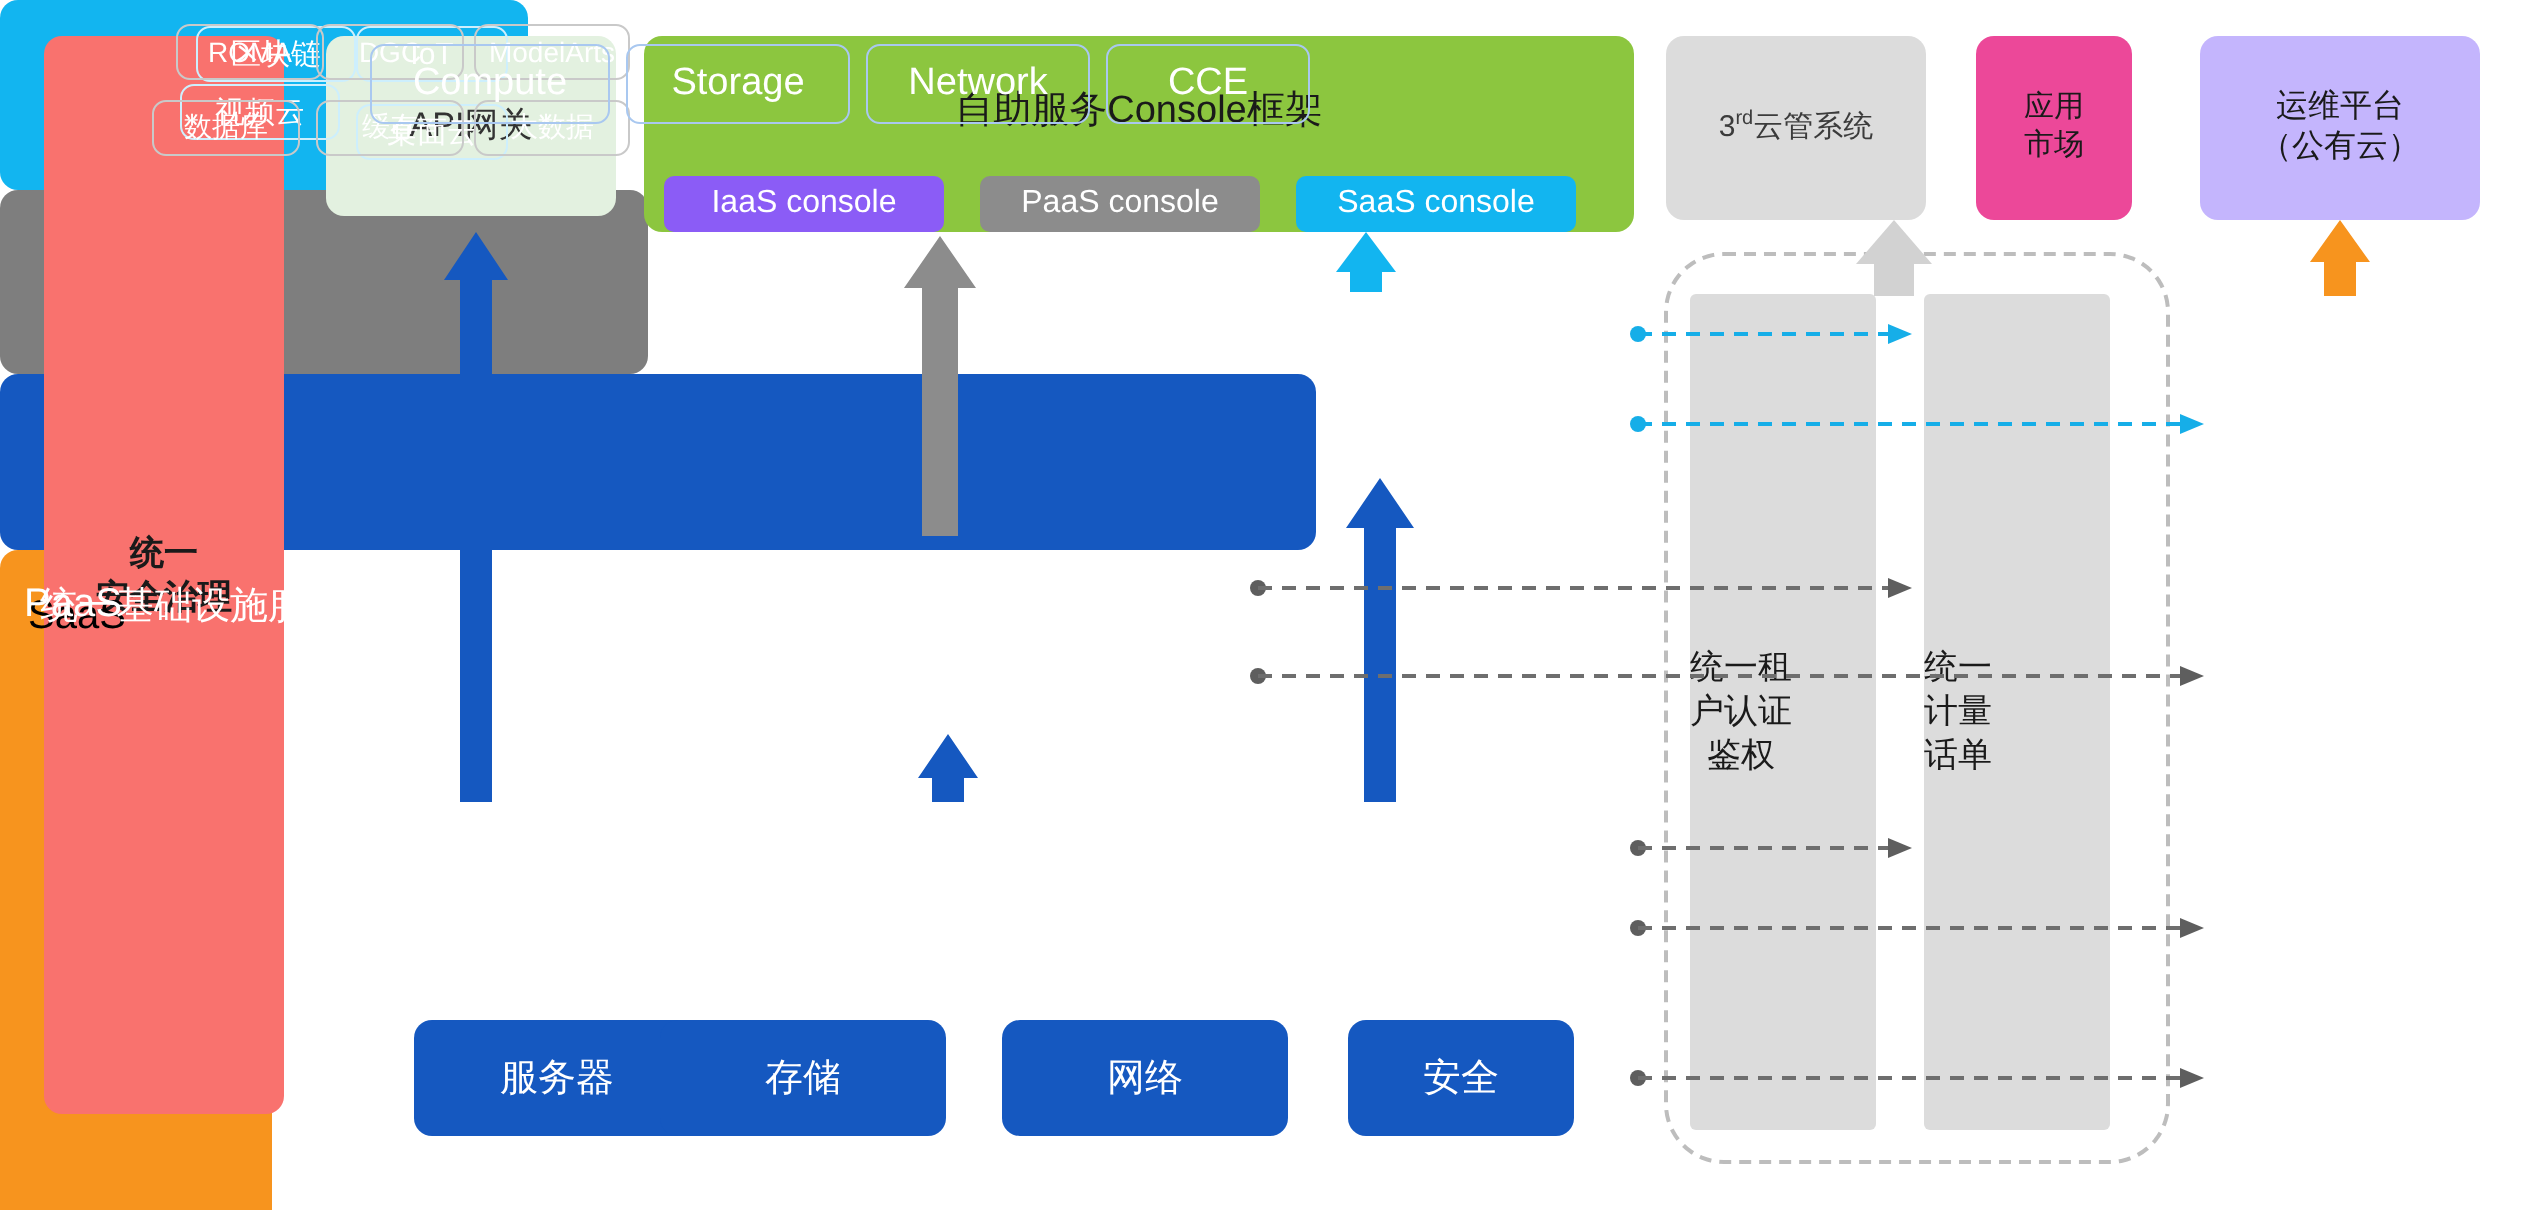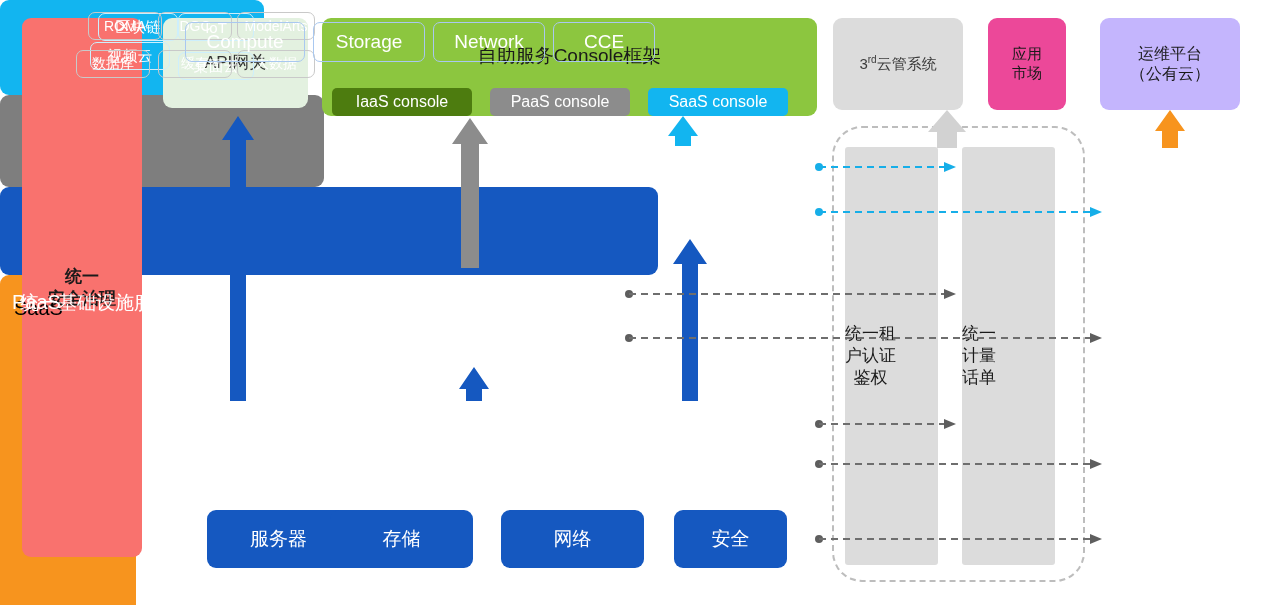--- a/index.html
+++ b/index.html
@@ -11,21 +11,21 @@
   
   #sec-panel{left:22px;top:18px;width:120px;height:539px;background:#F9726E;border-radius:9px;color:#1a1a1a;font-size:17px;font-weight:700;}
 
   
   #api-gw{left:163px;top:18px;width:145px;height:90px;background:#E3F1E0;border-radius:9px;color:#333;font-size:17px;}
 
   
   #console-fw{left:322px;top:18px;width:495px;height:98px;background:#8CC63F;border-radius:9px;}
   #console-title{position:absolute;left:0;right:0;top:26px;text-align:center;font-size:19px;color:#1a1a1a;}
   .console-badge{position:absolute;top:70px;height:28px;border-radius:5px;display:flex;align-items:center;justify-content:center;color:#fff;font-size:16px;}
-  #badge-iaas{left:10px;width:140px;background:#4d7c0f;}
+  #badge-iaas{left:10px;width:140px;background:#8b5cf6;}
   #badge-paas{left:168px;width:140px;background:#8C8C8C;}
   #badge-saas{left:326px;width:140px;background:#12B5F0;}
 
   
   #third-cloud{left:833px;top:18px;width:130px;height:92px;background:#DCDCDC;border-radius:9px;color:#3b3b3b;font-size:15px;}
   #app-market{left:988px;top:18px;width:78px;height:92px;background:#ec4899;border-radius:9px;color:#1a1a1a;font-size:15px;align-items:center;}
 
   
   #ops-top{left:1100px;top:18px;width:140px;height:92px;background:#c4b5fd;border-radius:9px;color:#1a1a1a;font-size:16px;}
 

